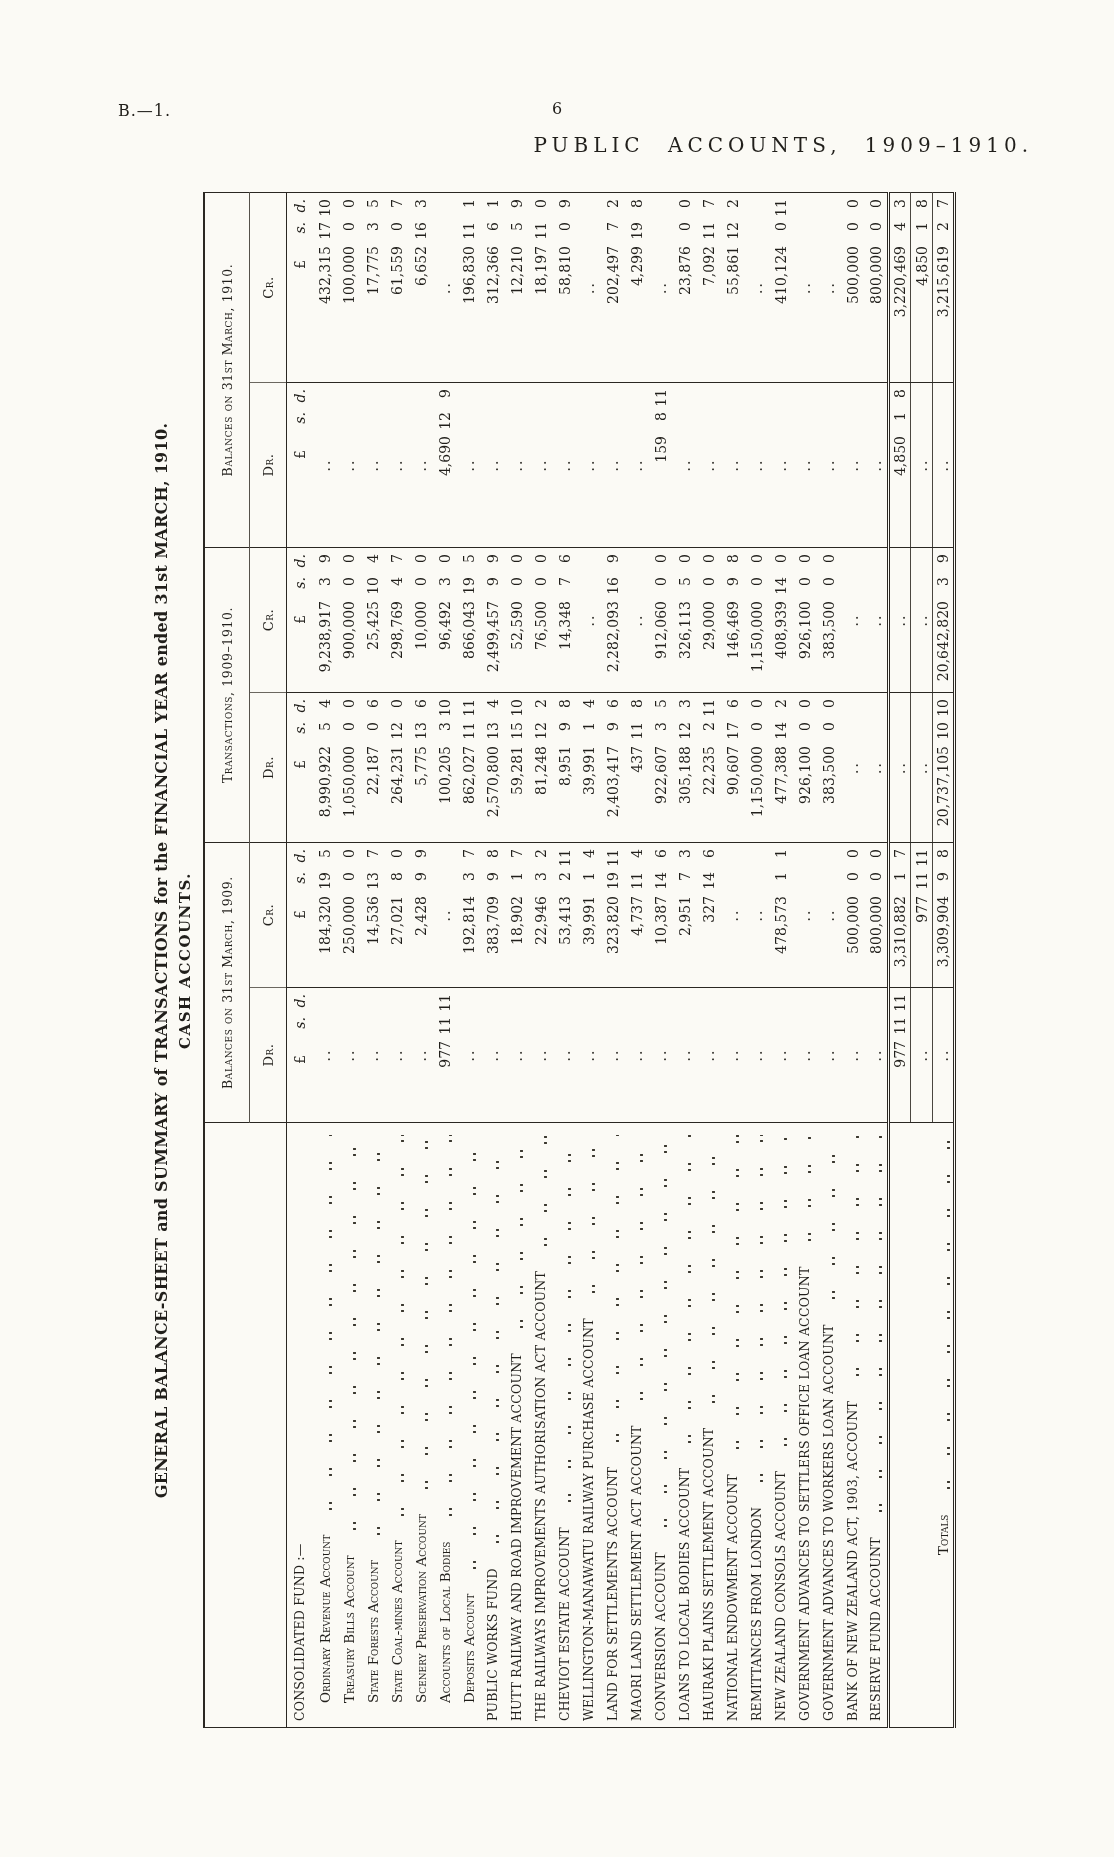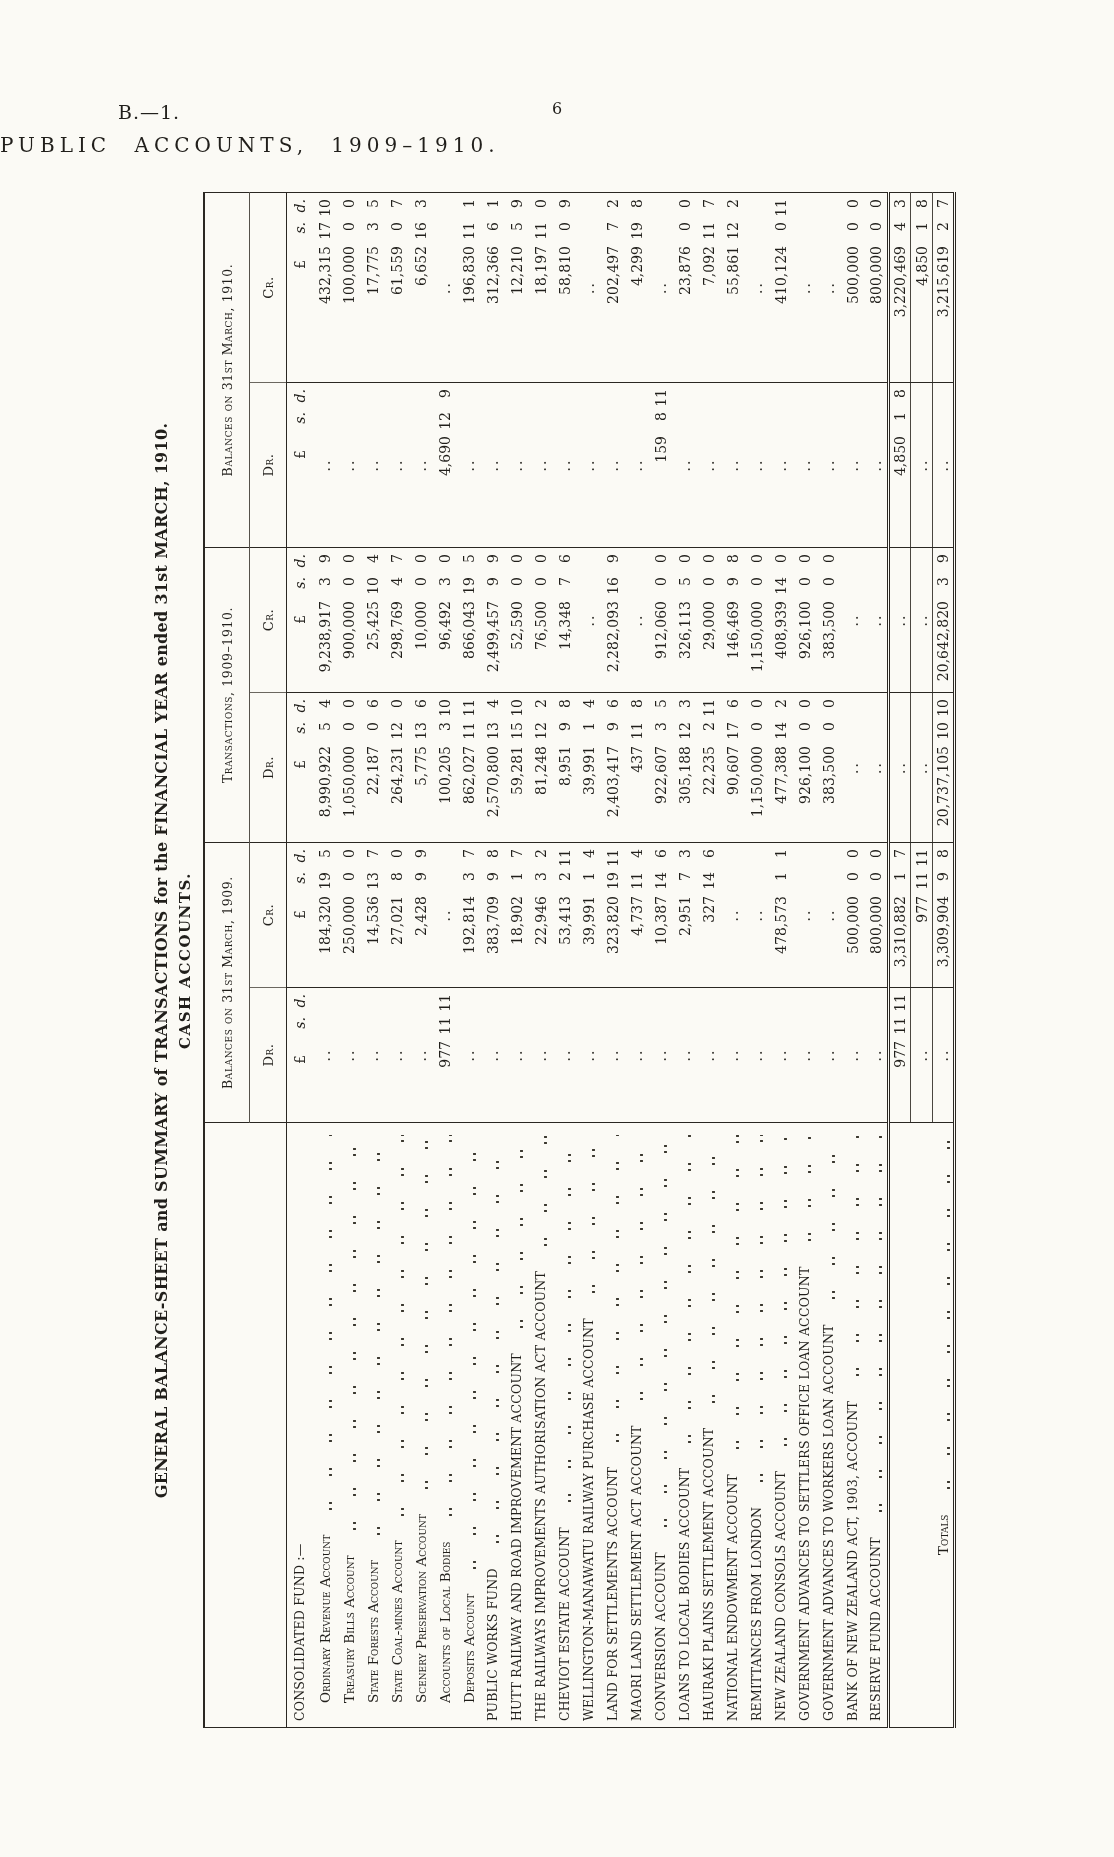--- a/index.html
+++ b/index.html
@@ -2,24 +2,24 @@
 <html><head>
 <meta charset="utf-8">
 <style>
   html,body{margin:0;padding:0;}
   body{
     width:1114px;height:1857px;position:relative;overflow:hidden;
     background:#fbfaf5;color:#211f1b;
     font-family:"DejaVu Serif","Liberation Serif",serif;
   }
   
-  .page-code{position:absolute;left:118px;top:101px;font-size:19px;letter-spacing:1px;}
+  .page-code{position:absolute;left:118px;top:101px;font-size:16px;letter-spacing:1px;}
   .page-num{position:absolute;left:0;top:99px;width:1114px;text-align:center;font-size:16px;}
   .page-title{
-    position:absolute;left:0;top:133px;width:1033px;text-align:left;
+    position:absolute;left:0;top:133px;width:1033px;text-align:right;
     font-size:20px;letter-spacing:5px;word-spacing:12px;
   }
   
   .rot{
     position:absolute;left:152px;top:1728px;width:1535px;height:935px;
     transform-origin:0 0;transform:rotate(-90deg);
   }
   .sheet-title{text-align:center;font-weight:bold;font-size:16px;letter-spacing:.3px;}
   .sheet-subtitle{text-align:center;font-weight:bold;font-size:15px;letter-spacing:1.5px;margin-top:5px;}
   table.acct{

